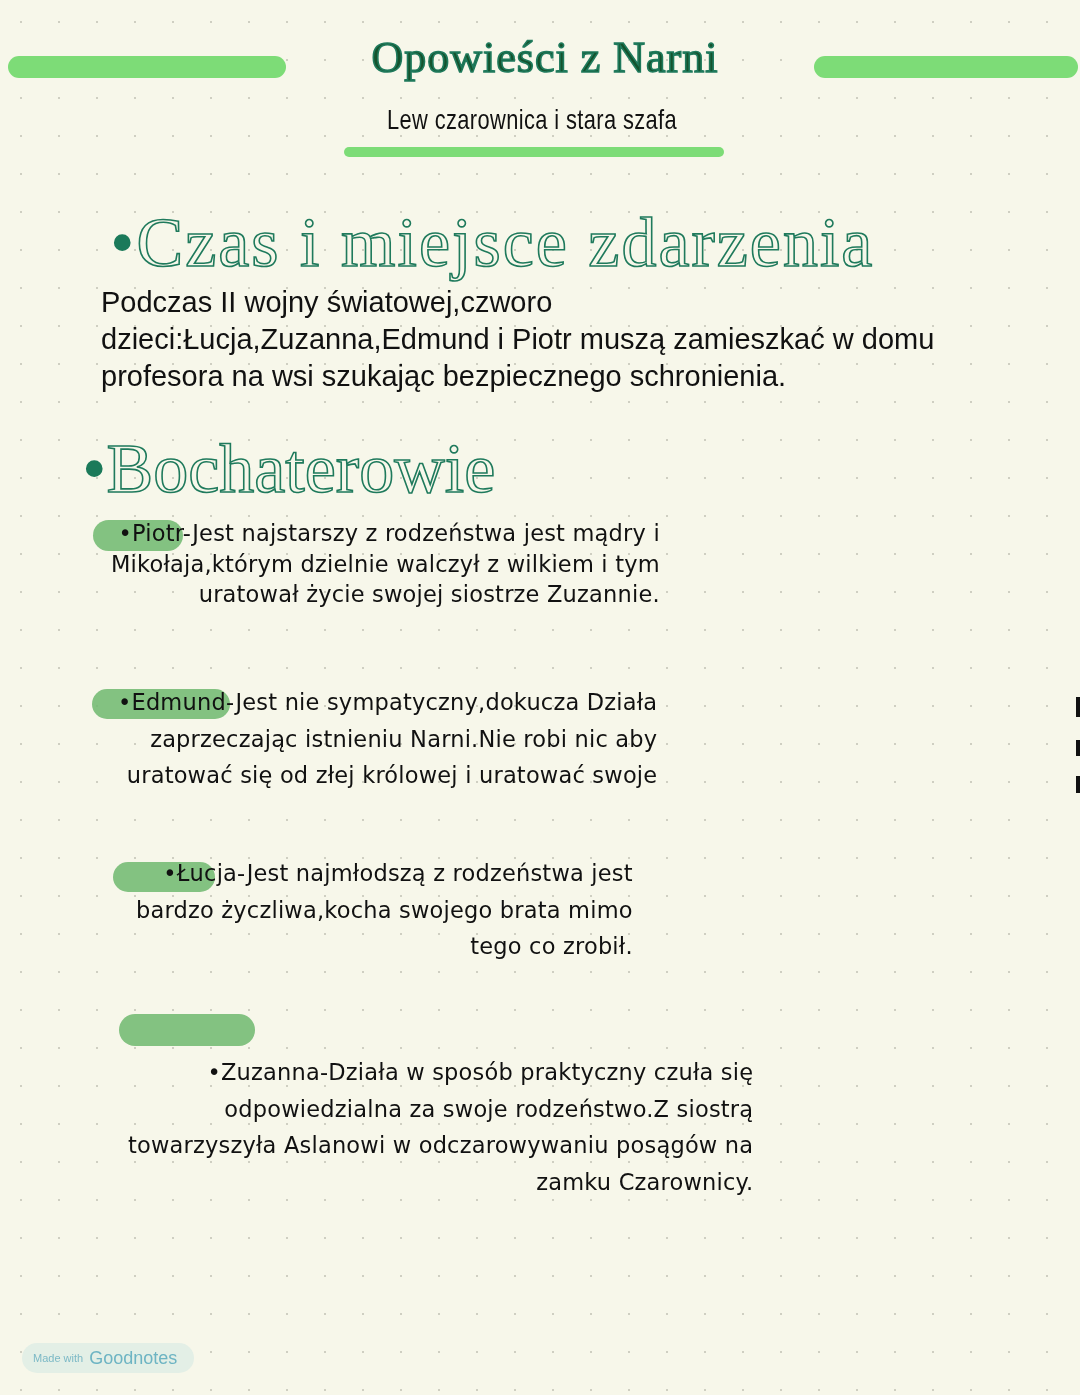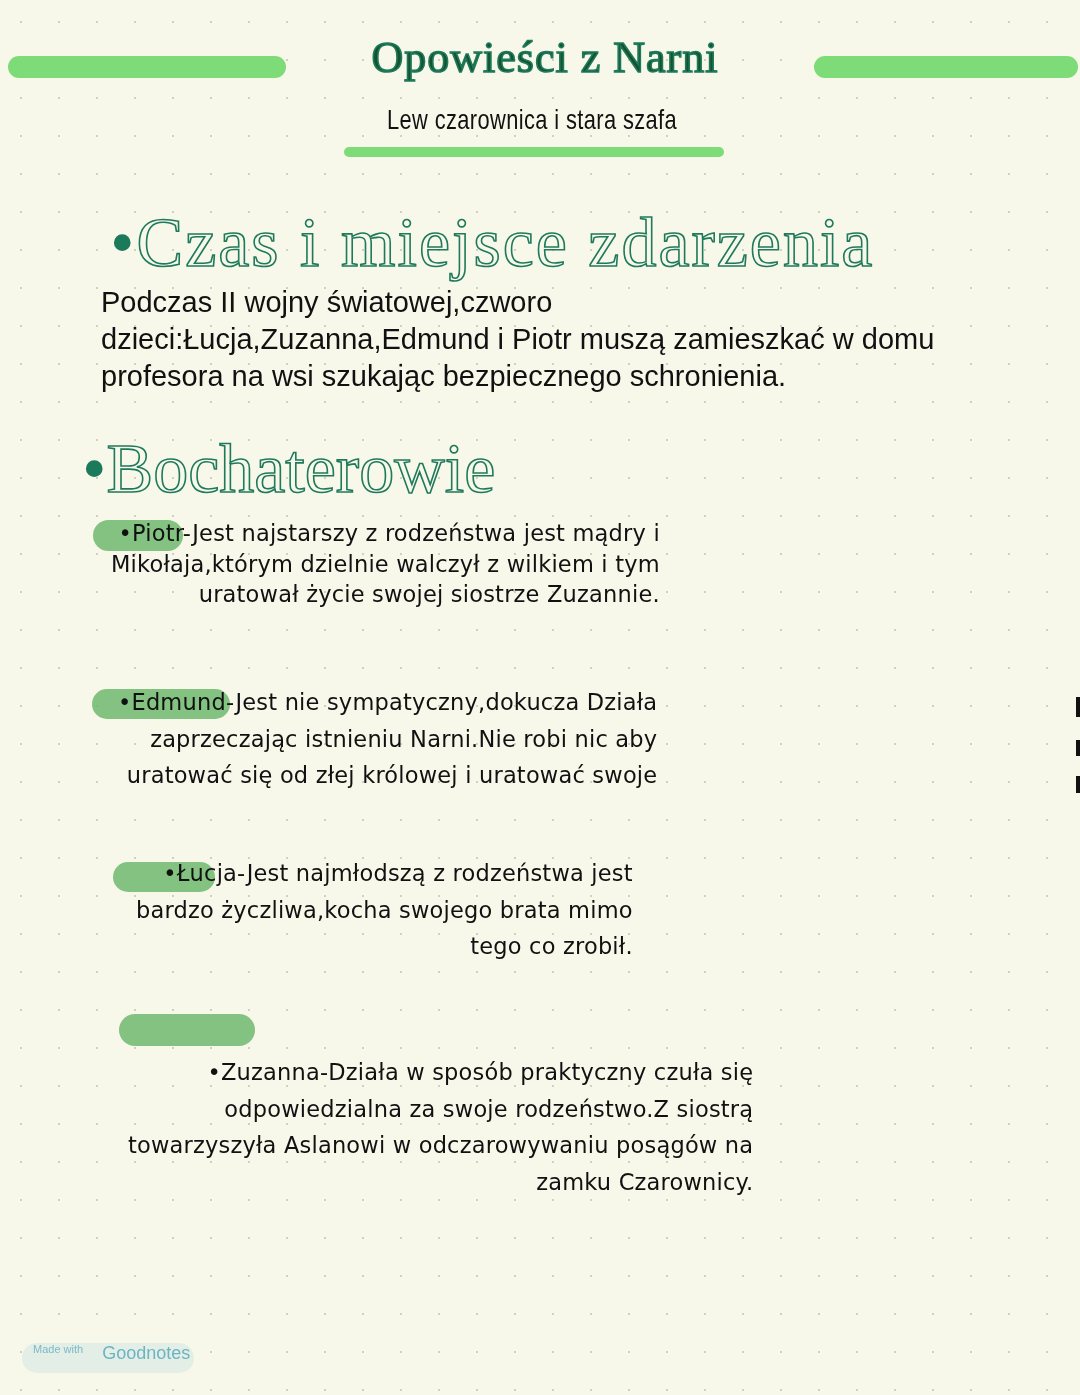--- a/index.html
+++ b/index.html
@@ -44,21 +44,21 @@
     position: absolute; font-family: "DejaVu Sans", sans-serif; color: #111;
     font-size: 22.5px; letter-spacing: 0.2px; text-align: right;
   }
   .char .name { position: relative; z-index: 1; }
   .hl {
     position: absolute; background: #6fb86f; opacity: 0.85; border-radius: 16px; z-index: 0;
   }
   .char .txt { position: relative; z-index: 1; }
   .badge {
     position: absolute; left: 22px; top: 1343px; width: 172px; height: 30px;
-    background: #e3efe6; border-radius: 15px; display: flex; align-items: flex-start; gap: 19px;
+    background: #e3efe6; border-radius: 15px; display: flex; align-items: center; gap: 6px;
     padding-left: 11px; box-sizing: border-box;
   }
   .badge .made { font-family: "Liberation Sans", sans-serif; font-size: 11px; color: #7cb9c6; }
   .badge .brand { font-family: "Liberation Sans", sans-serif; font-size: 18px; color: #6db4c3; }
   .edge-mark { position: absolute; left: 1076px; width: 4px; background: #111; }
 </style>
 </head>
 <body>
 
 <div class="bar" style="left:8px;top:56px;width:278px;height:22px;"></div>

